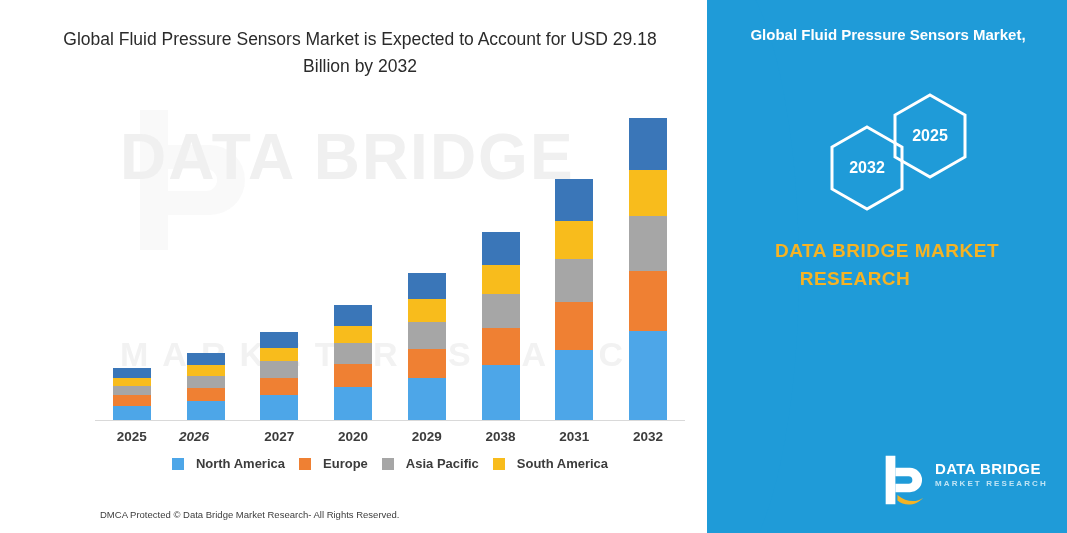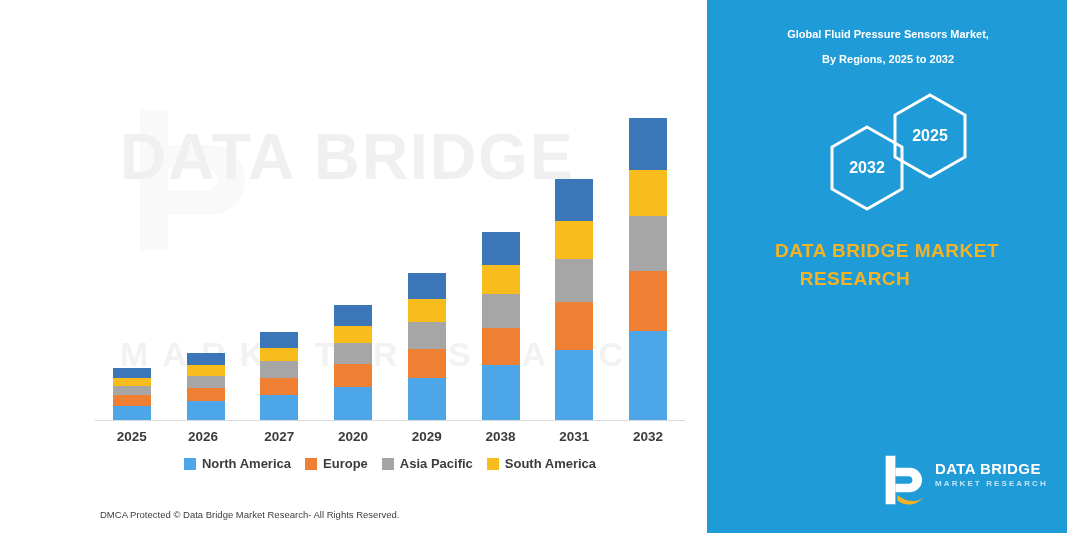--- a/index.html
+++ b/index.html
@@ -26,21 +26,21 @@
     width: 170px; height: 620px;
     background: #1f9bd8;
     border-radius: 0 50% 50% 0 / 0 50% 50% 0;
   }
   #panel-title {
     position: absolute;
     left: 16px; top: 22px;
     width: 330px;
     text-align: center;
     color: #fff;
-    font-size: 11px;
+    font-size: 15px;
     line-height: 25px;
     font-weight: 600;
   }
   
   .hex {
     position: absolute;
     width: 78px; height: 88px;
     display: flex; align-items: center; justify-content: center;
   }
   .hex svg { position: absolute; left:0; top:0; }
@@ -127,41 +127,42 @@
     font-size: 13.5px;
     font-weight: 700;
     color: #3c3c3c;
   }
 
   
   #legend {
     position: absolute; left: 95px; top: 456px; width: 590px;
     display: flex; justify-content: center; align-items: center; gap: 14px;
   }
-  .legend-item { display: flex; align-items: center; gap: 6px; }
+  .legend-item { display: flex; align-items: center; gap: 12px; }
   .legend-swatch { width: 12px; height: 12px; display:block; }
   .legend-label { font-size: 13px; font-weight: 700; color: #3c3c3c; white-space: nowrap; }
 
   
   #footer-left {
     position: absolute; left: 72px; top: 509px;
     font-size: 9.5px; color: #3c3c3c; padding-left: 28px;
   }
   #footer-right {
     position: absolute; left: 400px; top: 509px;
     font-size: 9.5px; color: #3c3c3c;
   }
 </style>
 </head>
 <body>
 
 <div id="page">
 
   <div id="left-area">
 
+    <div id="chart-title">Global Fluid Pressure Sensors Market is Expected to Account for USD 29.18 Billion by 2032</div>
 
     <div id="watermark">
       <svg id="wm-mark" width="120" height="150" viewBox="0 0 120 150">
         <path d="M10 5 L10 145 L38 145 L38 5 Z" fill="#f4f4f4"></path>
         <path d="M38 40 L80 40 A35 35 0 0 1 80 110 L38 110 L38 86 L76 86 A11 11 0 0 0 76 64 L38 64 Z" fill="#f4f4f4"></path>
       </svg>
       <div id="wm-text-1">DATA BRIDGE</div>
       <div id="wm-text-2">MARKET RESEARCH</div>
     </div>
 
@@ -219,21 +220,21 @@
           <div class="seg" style="height: 51.7478px; background: rgb(58, 118, 184);"></div>
           <div class="seg" style="height: 46.573px; background: rgb(248, 188, 28);"></div>
           <div class="seg" style="height: 54.8526px; background: rgb(166, 166, 166);"></div>
           <div class="seg" style="height: 60.0274px; background: rgb(239, 128, 51);"></div>
           <div class="seg" style="height: 89.0062px; background: rgb(77, 166, 232);"></div>
         </div>
       </div>
     <div id="axis-line"></div>
     <div id="x-labels">
         <div class="x-label" style="left: 96.875px;">2025</div>
-        <div class="x-label" style="left: 168px;">2026</div>
+        <div class="x-label" style="left: 159px; font-style: italic;">2026</div>
         <div class="x-label" style="left: 244.375px;">2027</div>
         <div class="x-label" style="left: 318.125px;">2020</div>
         <div class="x-label" style="left: 391.875px;">2029</div>
         <div class="x-label" style="left: 465.625px;">2038</div>
         <div class="x-label" style="left: 539.375px;">2031</div>
         <div class="x-label" style="left: 613.125px;">2032</div>
       </div>
 
     <div id="legend">
         <div class="legend-item">
@@ -255,21 +256,20 @@
       </div>
 
     <div id="footer-left">DMCA Protected © Data Bridge Market Research-  All Rights Reserved.</div>
   </div>
 
   <div id="right-panel">
     <div class="curve"></div>
 
     <div id="panel-title">
       <div>Global Fluid Pressure Sensors Market,</div>
-      <div>By Regions, 2025 to 2032</div>
     </div>
 
     <div class="hex" id="hex-2032">
       <svg width="78" height="88" viewBox="0 0 78 88">
         <polygon points="39,3 74,23 74,65 39,85 4,65 4,23" fill="none" stroke="#ffffff" stroke-width="3"></polygon>
       </svg>
       <span>2032</span>
     </div>
 
     <div class="hex" id="hex-2025">

